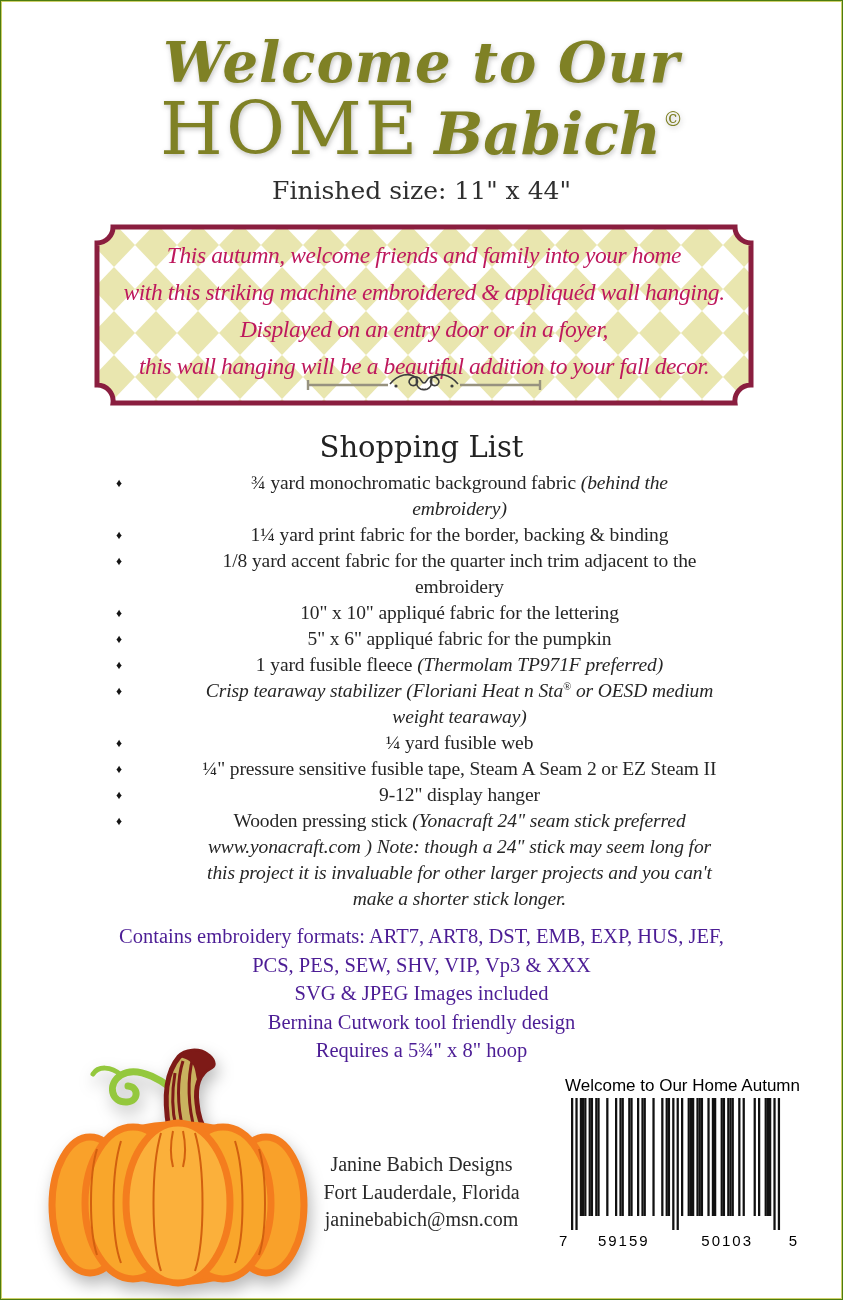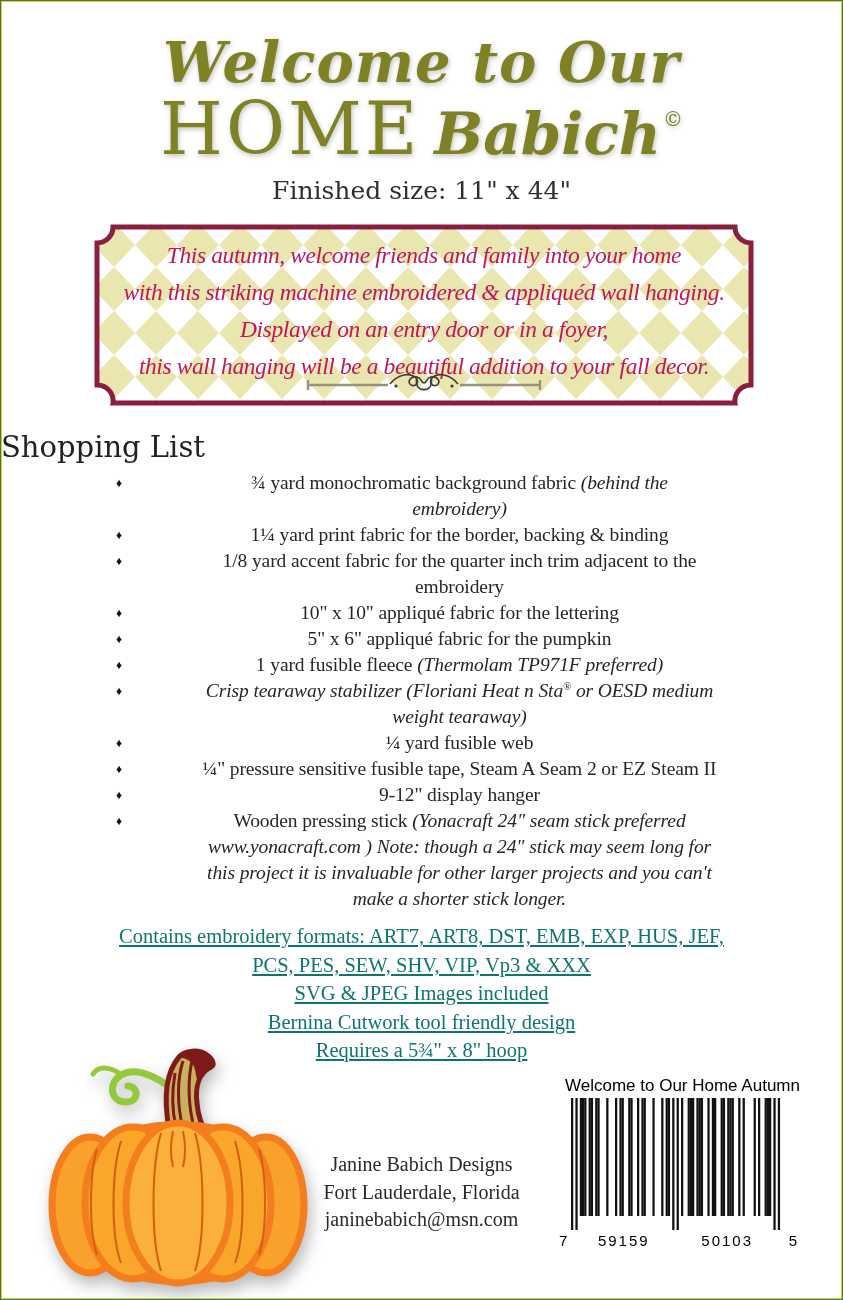--- a/index.html
+++ b/index.html
@@ -33,34 +33,33 @@
     text-align:center;
     font:italic 23.5px/37px "Liberation Serif", serif;
     letter-spacing:-0.4px;
     color:#be185d;
     white-space:pre-line;
   }
   .divider{position:absolute;left:50%;bottom:8px;transform:translateX(-50%);}
   
   .shop-heading{
     position:absolute;top:429px;left:0;right:0;margin:0;
-    text-align:left;font:400 29px/34px "DejaVu Serif", serif;color:#222;
+    text-align:center;font:400 29px/34px "DejaVu Serif", serif;color:#222;
   }
   .shop-list{position:absolute;top:469px;left:112px;width:660px;margin:0;padding:0;list-style:none;}
   .shop-list li{display:flex;margin:0;font:19.5px/26px "Liberation Serif", serif;letter-spacing:-0.1px;color:#262626;}
   .bullet{flex:0 0 30px;padding-left:3px;font-size:12px;line-height:26px;color:#141414;}
   .li-text{flex:1;white-space:pre-line;text-align:center;}
   .it{font-style:italic;}
   sup{font-size:55%;line-height:0;}
   
   .formats{
     position:absolute;top:921px;left:0;right:0;
-    text-align:center;font:20.5px/28.5px "Liberation Serif", serif;color:#0f766e;
+    text-align:center;font:20.5px/28.5px "Liberation Serif", serif;color:#4c1d95;
     white-space:pre-line;
-    text-decoration:underline;
   }
   
   .pumpkin{position:absolute;left:36px;top:1044px;filter:drop-shadow(3px 8px 8px rgba(0,0,0,.28));}
   .contact{
     position:absolute;top:1150px;left:0;right:0;
     text-align:center;font:20px/27.5px "Liberation Serif", serif;color:#2a2a2a;
     white-space:pre-line;
   }
   .barcode-box{position:absolute;left:556px;top:1074px;width:284px;background:#fff;}
   .barcode-label{font:17px/21px "Liberation Sans", sans-serif;color:#000;padding-left:8px;margin-bottom:2px;}

